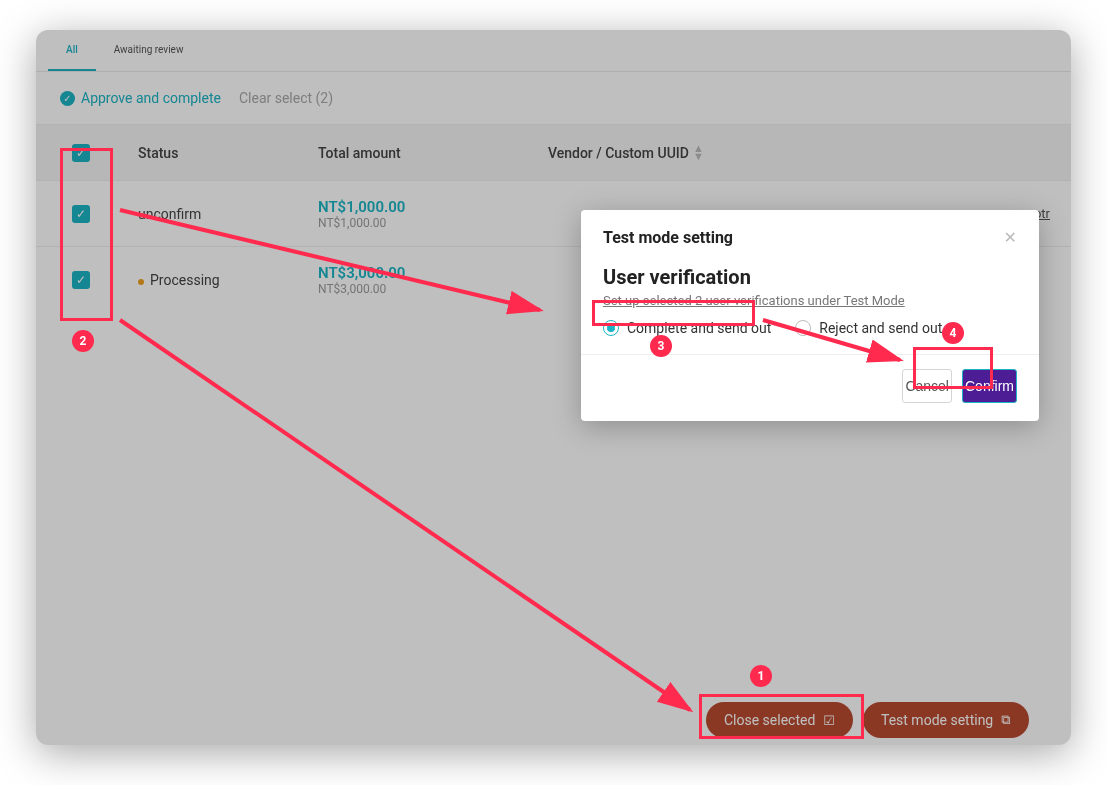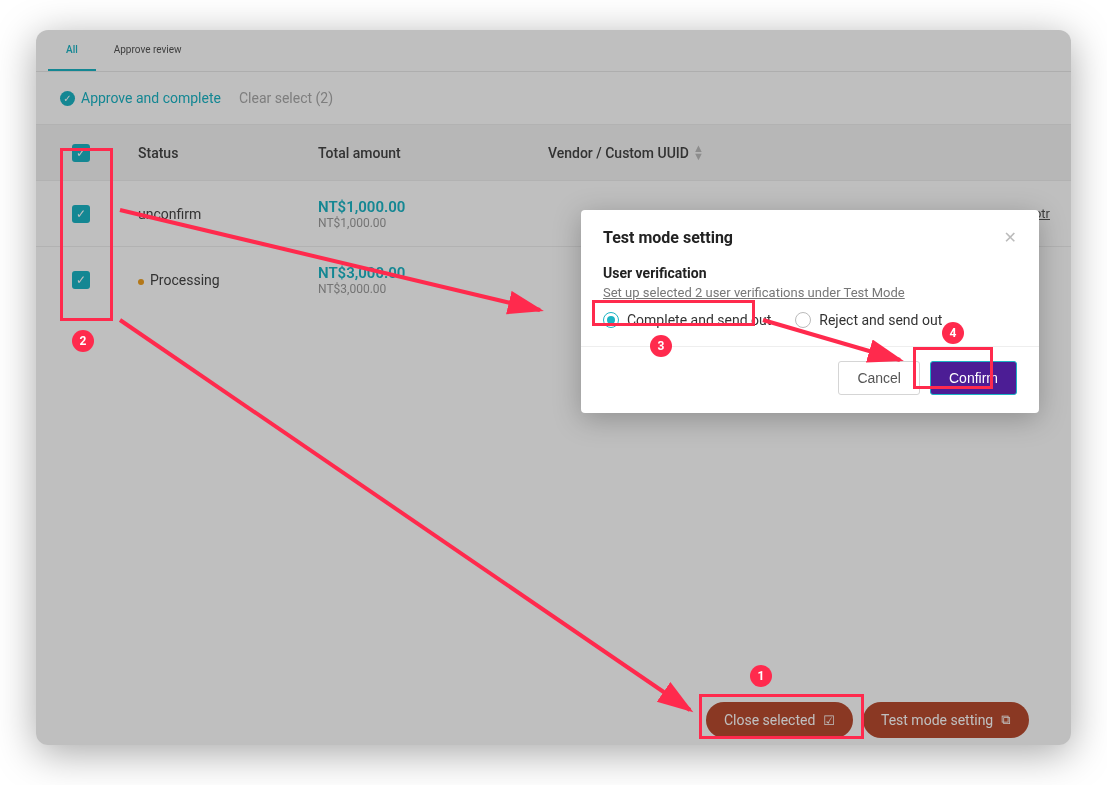--- a/index.html
+++ b/index.html
@@ -109,38 +109,38 @@
   }
   .modal-head {
     padding: 18px 22px;
     display: flex;
     justify-content: space-between;
     align-items: center;
   }
   .modal-title { font-size: 16px; font-weight: 700; color: #222; }
   .modal-close { color: #bbb; font-size: 16px; cursor: pointer;}
   .modal-body { padding: 0 22px 18px 22px; }
-  .section-lbl { font-size: 14px; font-weight: 700; color: #222; margin-bottom: 4px;}
+  .section-lbl { font-size: 20px; font-weight: 700; color: #222; margin-bottom: 4px;}
   .section-desc { font-size: 13px; color: #777; margin-bottom: 12px; text-decoration: underline;}
   .radios { display: flex; gap: 24px; align-items: center;}
   .radio { display: flex; align-items: center; gap: 8px; font-size: 14px; color: #333; cursor: pointer;}
   .rb {
     width: 16px; height: 16px; border: 1.5px solid #bbb; border-radius: 50%; display:flex; align-items:center; justify-content:center;
   }
   .rb.sel { border-color: #1bb4c4; }
   .rb.sel::after { content: ""; width: 8px; height: 8px; background: #1bb4c4; border-radius: 50%; }
   .modal-foot {
     padding: 14px 22px 18px 22px;
     display: flex;
     justify-content: flex-end;
     gap: 10px;
     border-top: 1px solid #eee;
   }
   .btn {
-    padding: 8px 18px;
+    padding: 8px 2px;
     font-size: 14px;
     border-radius: 3px;
     cursor: pointer;
     border: 1px solid #d5d5d5;
     background: #fff;
     color: #555;
   }
   .btn.primary { background: #4c1d95; color: #fff; border-color: #1bb4c4; }
 
   
@@ -153,21 +153,21 @@
   svg.arrow { position: absolute; z-index: 19; pointer-events: none;}
 </style>
 </head>
 <body>
 
 <div class="app-frame">
   <div class="dim-overlay"></div>
 
   <div class="tabs">
     <div class="tab active">All</div>
-    <div class="tab">Approve review</div>
+    <div class="tab">Awaiting review</div>
   </div>
 
   <div class="actionbar">
     <div class="approve">
       <span class="checkcircle">✓</span>
       <span>Approve and complete</span>
     </div>
     <div class="clearsel">Clear select (2)</div>
   </div>
 

